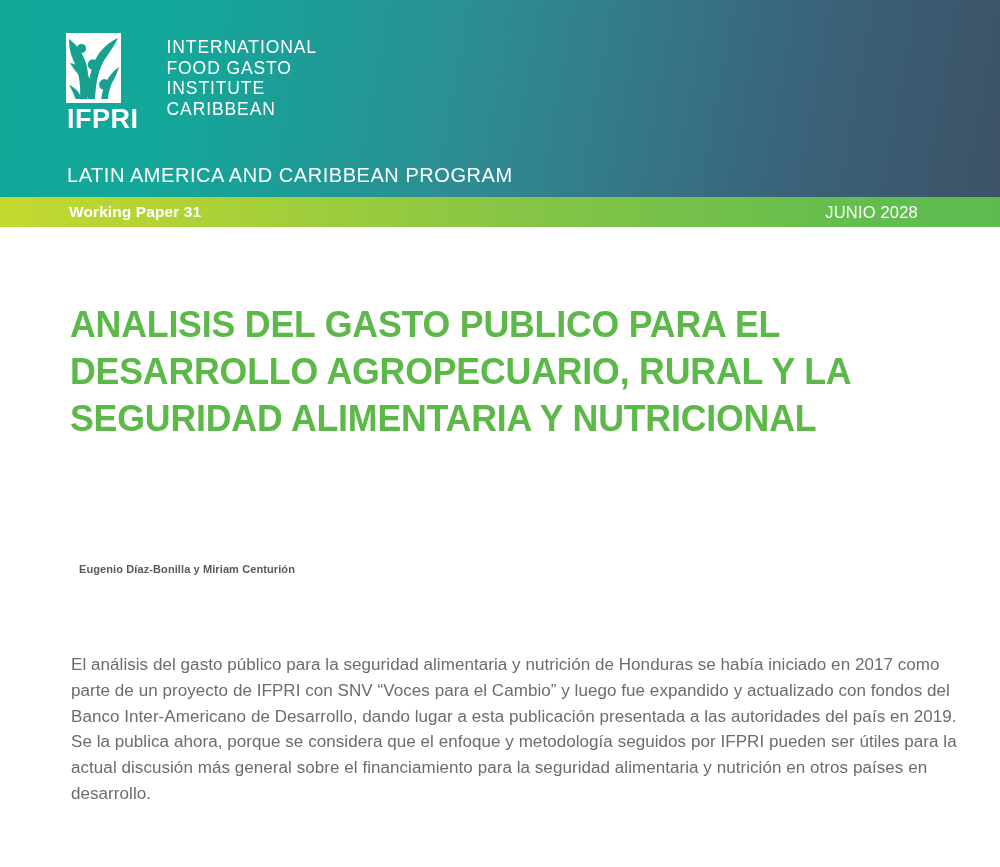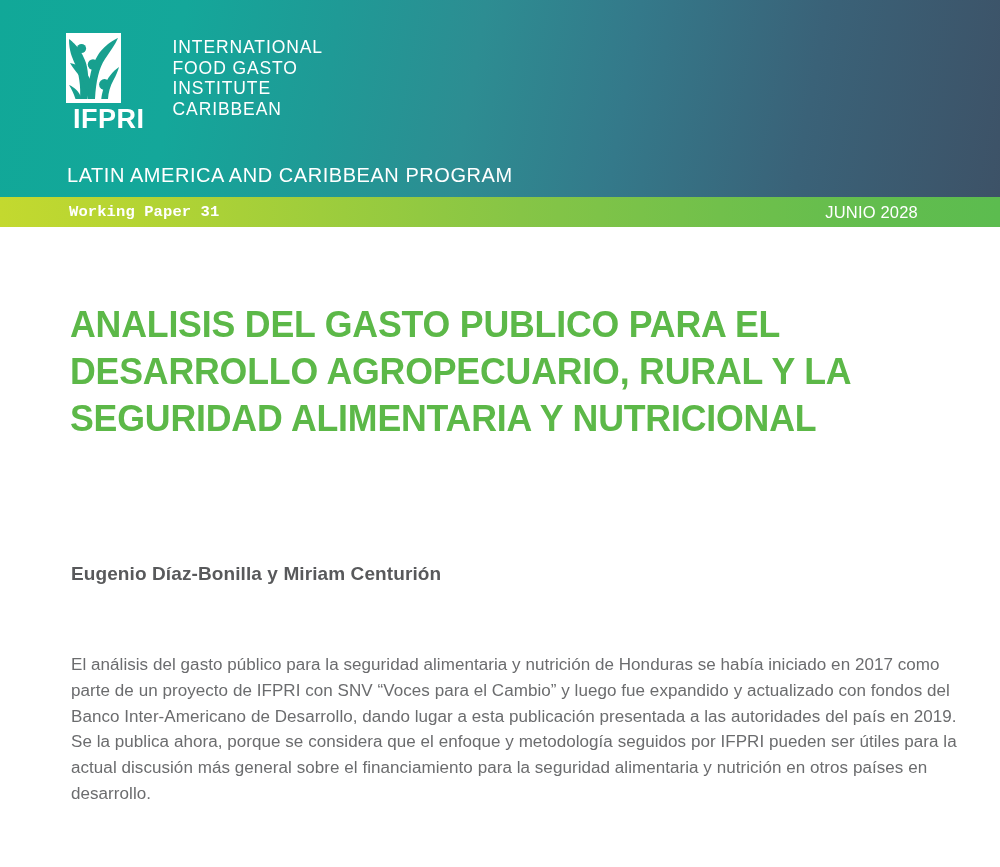--- a/index.html
+++ b/index.html
@@ -46,21 +46,21 @@
   }
 
   .logo-wordmark {
     color: #ffffff;
     font-family: "Liberation Sans", sans-serif;
     font-weight: 700;
     font-size: 27px;
     letter-spacing: 0.5px;
     line-height: 1;
     margin-top: 3px;
-    margin-left: 7px;
+    margin-left: 1px;
   }
 
   .logo-lines {
     margin-left: 28px;
     margin-top: 4px;
     color: #ffffff;
     font-family: "Liberation Sans", sans-serif;
     font-size: 17.5px;
     letter-spacing: 0.9px;
     line-height: 20.5px;
@@ -90,21 +90,21 @@
     background: linear-gradient(90deg, #c3d92f 0%, #b4d433 14%, #9ecd3c 32%, #86c546 52%, #71c04b 72%, #62bd4e 88%, #5cbc4f 100%);
   }
 
   .bar-left-label {
     position: absolute;
     left: 69px;
     top: 0;
     height: 30px;
     line-height: 30px;
     color: #ffffff;
-    font-family: Liberation Mono, monospace;
+    font-family: Liberation Sans, sans-serif;
     font-weight: 700;
     font-size: 15.5px;
     letter-spacing: 0.1px;
     white-space: nowrap;
   }
 
   .bar-right-label {
     position: absolute;
     right: 82px;
     top: 0;
@@ -138,26 +138,26 @@
     font-size: 37px;
     line-height: 47px;
     letter-spacing: -0.2px;
     transform: scaleX(0.965);
     transform-origin: left top;
     margin: 0;
   }
 
   .authors {
     position: absolute;
-    left: 71px;
+    left: 79px;
     top: 336px;
     color: #58595b;
     font-family: "Liberation Sans", sans-serif;
     font-weight: 700;
-    font-size: 19px;
+    font-size: 11px;
     letter-spacing: 0.1px;
     white-space: nowrap;
   }
 
   .abstract {
     position: absolute;
     left: 71px;
     top: 425px;
     width: 912px;
     color: #6b6c6e;

